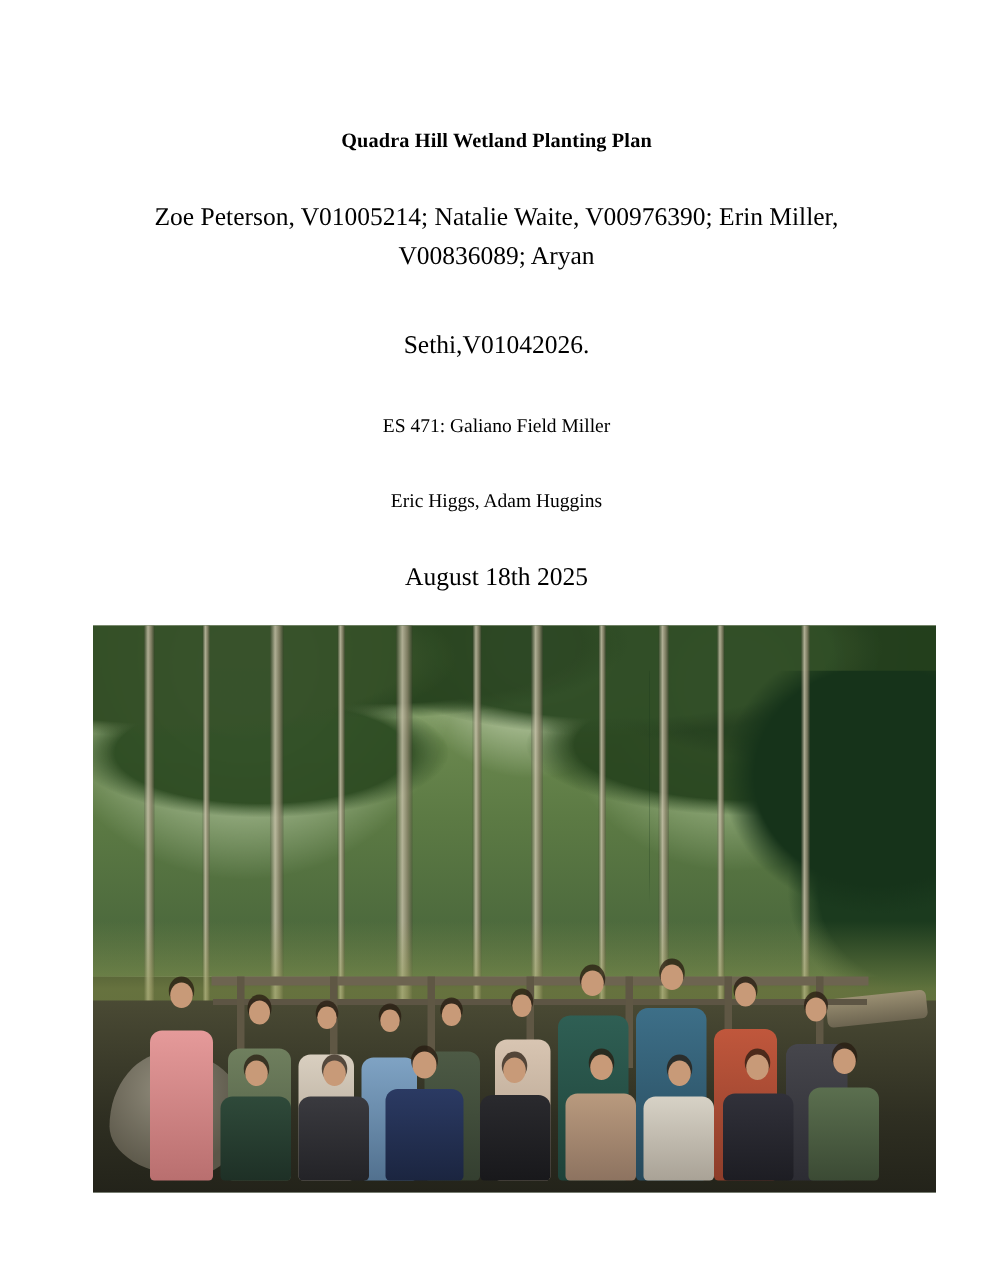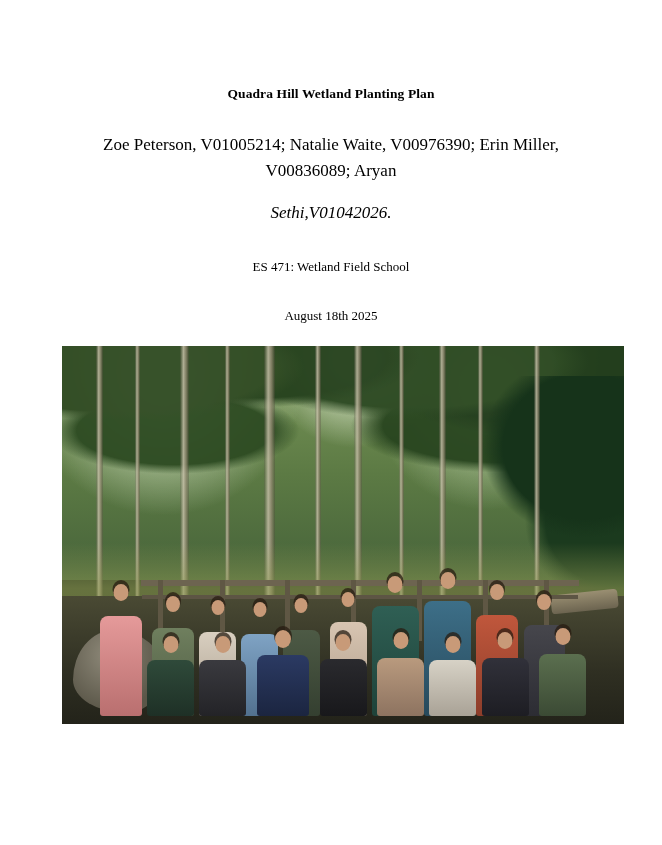--- a/index.html
+++ b/index.html
@@ -30,41 +30,40 @@
   }
   .authors {
     text-align: center;
     font-size: 17px;
     line-height: 1.55;
     margin-top: 30px;
     padding: 0 20px;
   }
   .authors .line2 {
     display: block;
-    margin-top: 15px;
-    font-style: italic;
+    margin-top: 32px;
   }
   .affiliation {
     text-align: center;
     font-size: 13px;
     margin-top: 37px;
   }
   .course {
     text-align: center;
     font-size: 13px;
     margin-top: 33px;
   }
   .instructors {
     text-align: center;
     font-size: 13px;
     margin-top: 34px;
   }
   .date {
     text-align: center;
-    font-size: 13px;
+    font-size: 17px;
     margin-top: 33px;
   }
 
   
   .photo-wrap {
     margin: 22px auto 0 auto;
     width: 562px;
     height: 378px;
     position: relative;
     overflow: hidden;
@@ -194,22 +193,23 @@
 <div class="page">
 
   <div class="title">Quadra Hill Wetland Planting Plan</div>
 
   <div class="authors">
     <span>Zoe Peterson, V01005214; Natalie Waite, V00976390; Erin Miller, V00836089; Aryan</span>
     <span class="line2">Sethi,V01042026.</span>
   </div>
 
 
-  <div class="course">ES 471: Wetland Field School</div>
-
+  <div class="course">ES 471: Galiano Field Miller</div>
+
+  <div class="instructors">Eric Higgs, Adam Huggins</div>
 
   <div class="date">August 18th 2025</div>
 
   <div class="photo-wrap">
     <div class="photo">
       <div class="layer-sky"></div>
       <div class="layer-canopy"></div>
       <div class="layer-right-shrub"></div>
 
       <div class="trunks">

